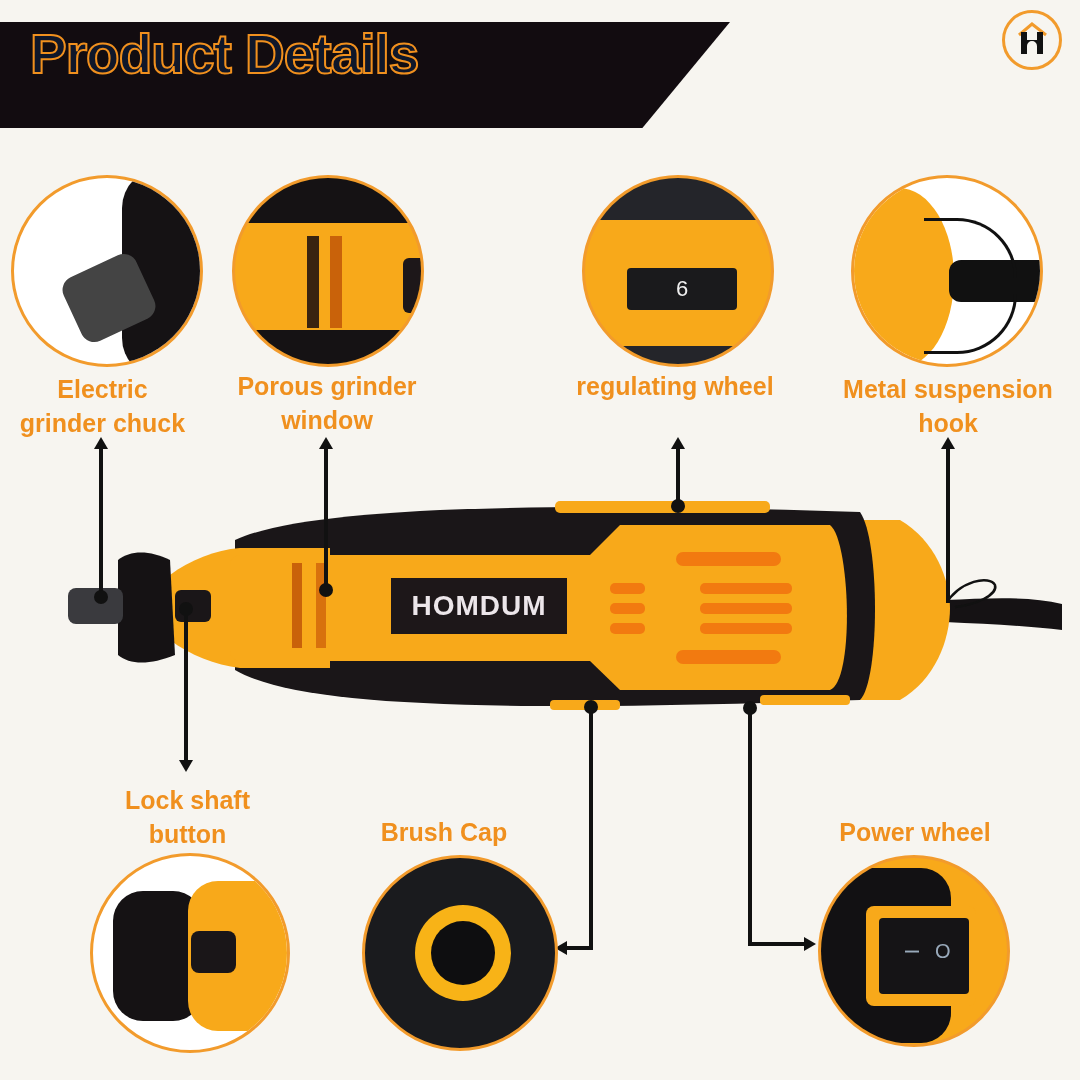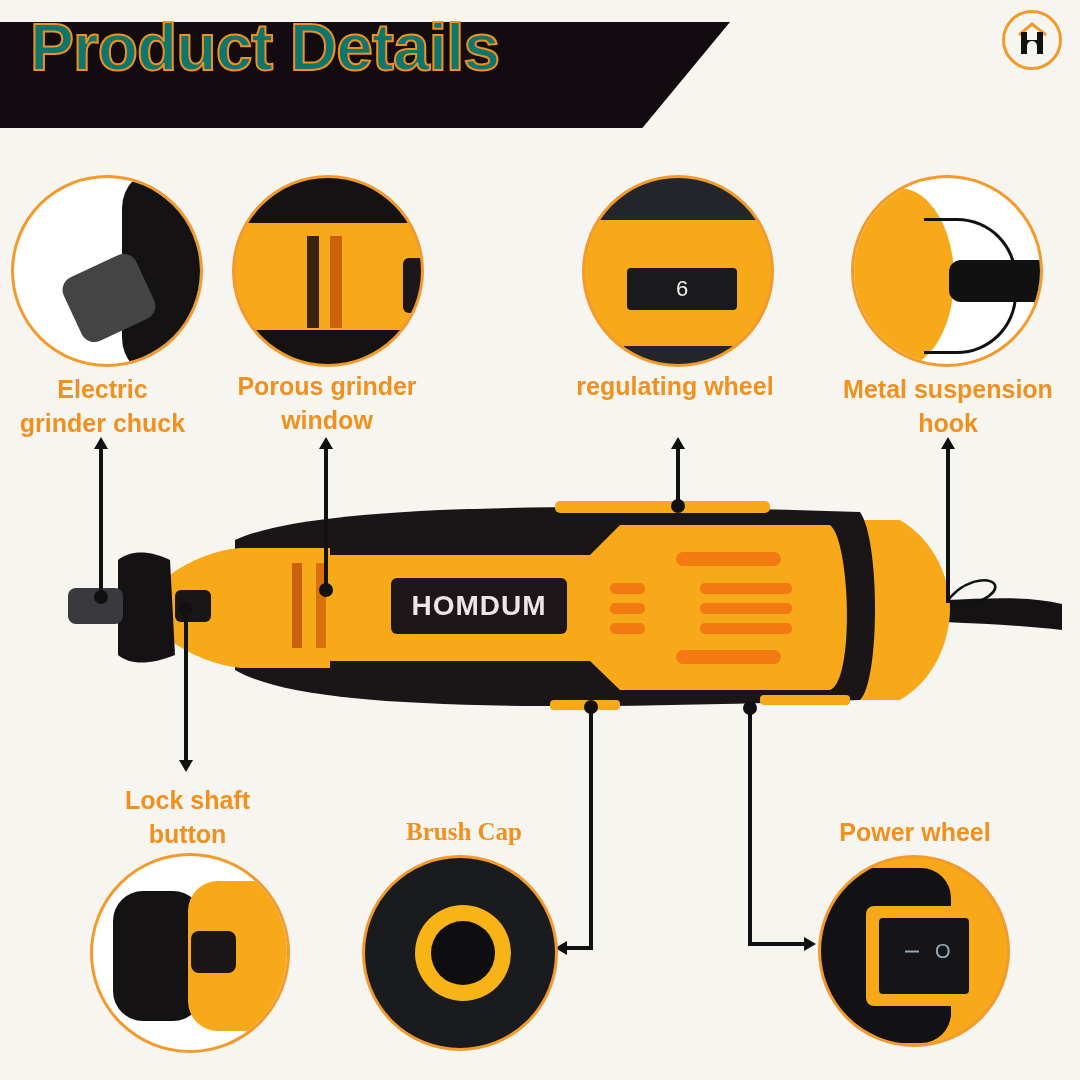--- a/index.html
+++ b/index.html
@@ -1,29 +1,29 @@
 <!DOCTYPE html>
 <html><head>
 <meta charset="utf-8">
 <style>
   html,body{margin:0;padding:0;}
   body{width:1080px;height:1080px;background:#f7f5f0;position:relative;overflow:hidden;font-family:"Liberation Sans",sans-serif;}
   .banner{position:absolute;left:0;top:22px;width:730px;height:106px;background:#120c10;clip-path:polygon(0 0,100% 0,88% 100%,0 100%);}
-  .banner-title{position:absolute;left:30px;top:14px;font-size:66px;font-weight:bold;color:#0f766e;letter-spacing:-1px;-webkit-text-stroke:2px #f0901e;font-family:"Liberation Sans",sans-serif;line-height:1;}
+  .banner-title{position:absolute;left:30px;top:27px;font-size:55px;font-weight:bold;color:#0f172a;letter-spacing:-1px;-webkit-text-stroke:2px #f0901e;font-family:"Liberation Sans",sans-serif;line-height:1;}
   .brand-logo{position:absolute;left:1002px;top:10px;width:60px;height:60px;border:3px solid #f29b2c;border-radius:50%;box-sizing:border-box;background:#f7f5f0;}
   .label{position:absolute;color:#f0901e;font-weight:bold;font-size:25px;text-align:center;line-height:34px;font-family:"Liberation Sans",sans-serif;}
   .circle{position:absolute;border-radius:50%;border:3px solid #f29b2c;overflow:hidden;box-sizing:border-box;background:#fff;}
   .line{position:absolute;background:#111;}
   .dot{position:absolute;width:14px;height:14px;border-radius:50%;background:#111;}
   .arrow-up{position:absolute;width:0;height:0;border-left:7px solid transparent;border-right:7px solid transparent;border-bottom:12px solid #111;}
   .arrow-down{position:absolute;width:0;height:0;border-left:7px solid transparent;border-right:7px solid transparent;border-top:12px solid #111;}
   .arrow-left{position:absolute;width:0;height:0;border-top:7px solid transparent;border-bottom:7px solid transparent;border-right:12px solid #111;}
   .arrow-right{position:absolute;width:0;height:0;border-top:7px solid transparent;border-bottom:7px solid transparent;border-left:12px solid #111;}
   .tool{position:absolute;left:0;top:0;width:1080px;height:1080px;}
-  .brand-plate{position:absolute;left:391px;top:578px;width:176px;height:56px;background:#1d1719;border-radius:6px;color:#ece6ea;font-size:28px;font-weight:bold;text-align:center;line-height:56px;letter-spacing:1px;}
+  .brand-plate{position:absolute;left:391px;top:578px;width:176px;height:56px;background:#1d1719;border-radius:0;color:#ece6ea;font-size:28px;font-weight:bold;text-align:center;line-height:56px;letter-spacing:1px;}
 </style>
 </head>
 <body>
 
 <div class="banner"></div>
 <div class="banner-title">Product Details</div>
 
 <div class="brand-logo">
   <svg width="54" height="54" viewBox="0 0 54 54" style="position:absolute;left:0;top:0;">
     <path d="M14 22 L27 11 L41 22" fill="none" stroke="#f29b2c" stroke-width="3"></path>
@@ -137,21 +137,21 @@
 
 <div class="dot" style="left:743px;top:701px;"></div>
 <div class="line" style="left:748px;top:708px;width:4px;height:238px;"></div>
 <div class="line" style="left:748px;top:942px;width:58px;height:4px;"></div>
 <div class="arrow-right" style="left:804px;top:937px;"></div>
 
 <div class="label" style="left:95px;top:783px;width:185px;">
   <div>Lock shaft</div>
   <div>button</div>
 </div>
-<div class="label" style="left:374px;top:815px;width:180px;font-family:Liberation Serif, serif;">
+<div class="label" style="left:354px;top:815px;width:180px;">
   <div>Brush Cap</div>
 </div>
 <div class="label" style="left:820px;top:815px;width:190px;">
   <div>Power wheel</div>
 </div>
 
 <div class="circle" style="left:90px;top:853px;width:200px;height:200px;background:#fff;">
   <div style="position:absolute;left:20px;top:35px;width:90px;height:130px;background:#151214;border-radius:30px;"></div>
   <div style="position:absolute;left:95px;top:25px;width:120px;height:150px;background:#f8a91a;border-radius:30px 0 0 30px;"></div>
   <div style="position:absolute;left:98px;top:75px;width:45px;height:42px;background:#1a1618;border-radius:8px;"></div>

